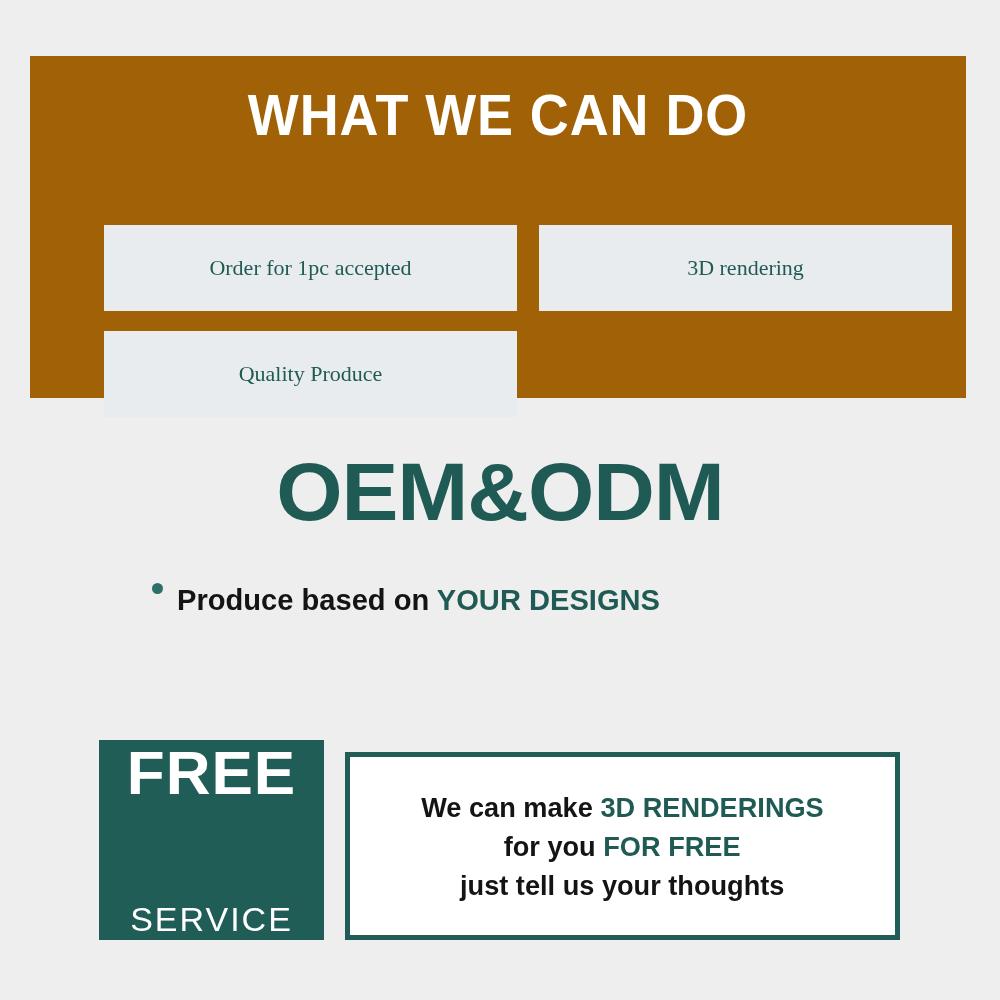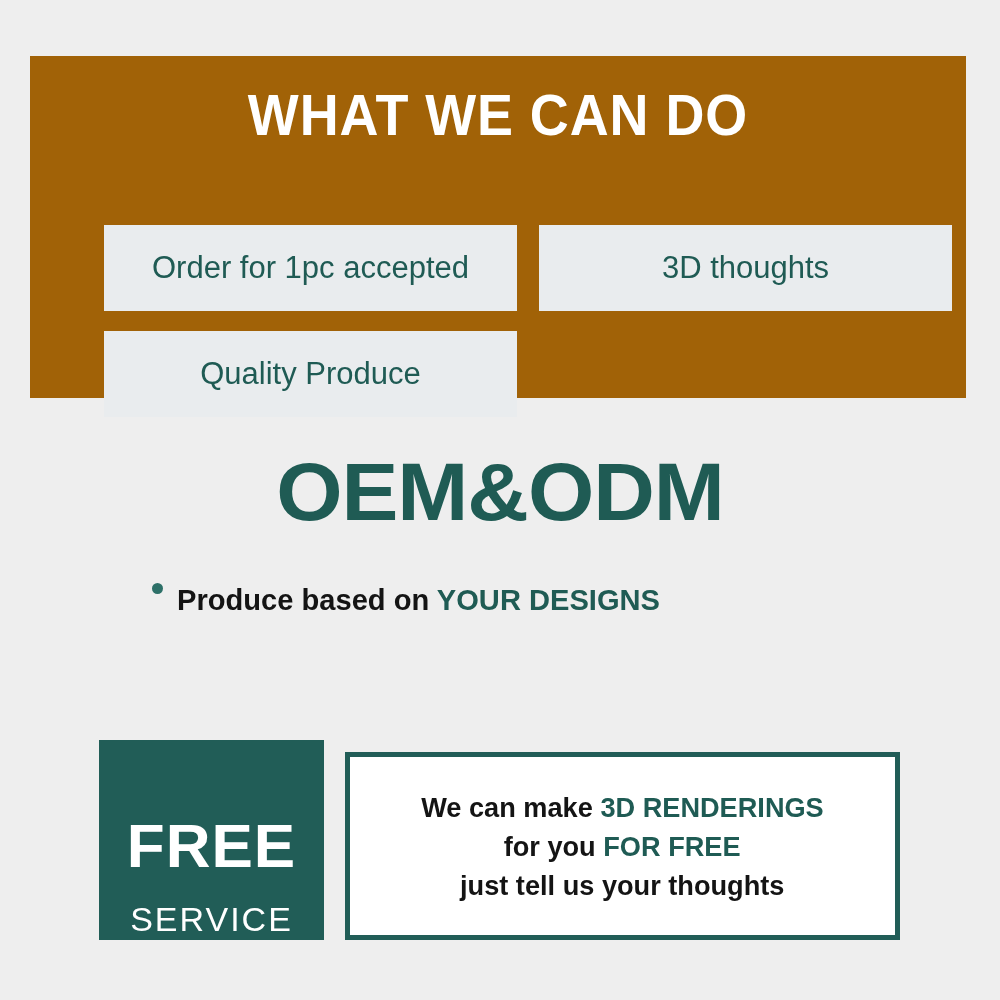--- a/index.html
+++ b/index.html
@@ -56,24 +56,25 @@
   .feature-cell {
     background: #e9ecee;
     display: flex;
     align-items: center;
     justify-content: center;
     padding: 0 10px;
   }
 
   .feature-label {
     color: #1f5b54;
-    font-size: 31px;
+    font-size: 22px;
     line-height: 36px;
     font-weight: 400;
     white-space: nowrap;
+    font-family: Liberation Serif, serif;
   }
 
   
   .oem-heading {
     position: absolute;
     left: 0;
     top: 442px;
     width: 1000px;
     text-align: center;
     color: #1f5b54;
@@ -123,21 +124,21 @@
   .free-badge {
     position: absolute;
     left: 99px;
     top: 740px;
     width: 225px;
     height: 200px;
     background: #215d57;
     display: flex;
     flex-direction: column;
     align-items: center;
-    justify-content: flex-end;
+    justify-content: space-between;
     color: #ffffff;
   }
 
   .free-word {
     font-size: 62px;
     line-height: 66px;
     font-weight: 700;
     letter-spacing: 1px;
   }
 
@@ -183,21 +184,21 @@
 
     <h1 class="panel-title">WHAT WE CAN DO</h1>
 
     <div class="feature-grid">
 
       <div class="feature-cell">
         <span class="feature-label">Order for 1pc accepted</span>
       </div>
 
       <div class="feature-cell">
-        <span class="feature-label">3D thoughts</span>
+        <span class="feature-label">3D rendering</span>
       </div>
 
       <div class="feature-cell">
         <span class="feature-label">Quality Produce</span>
       </div>
 
 
     </div>
   </section>
 

